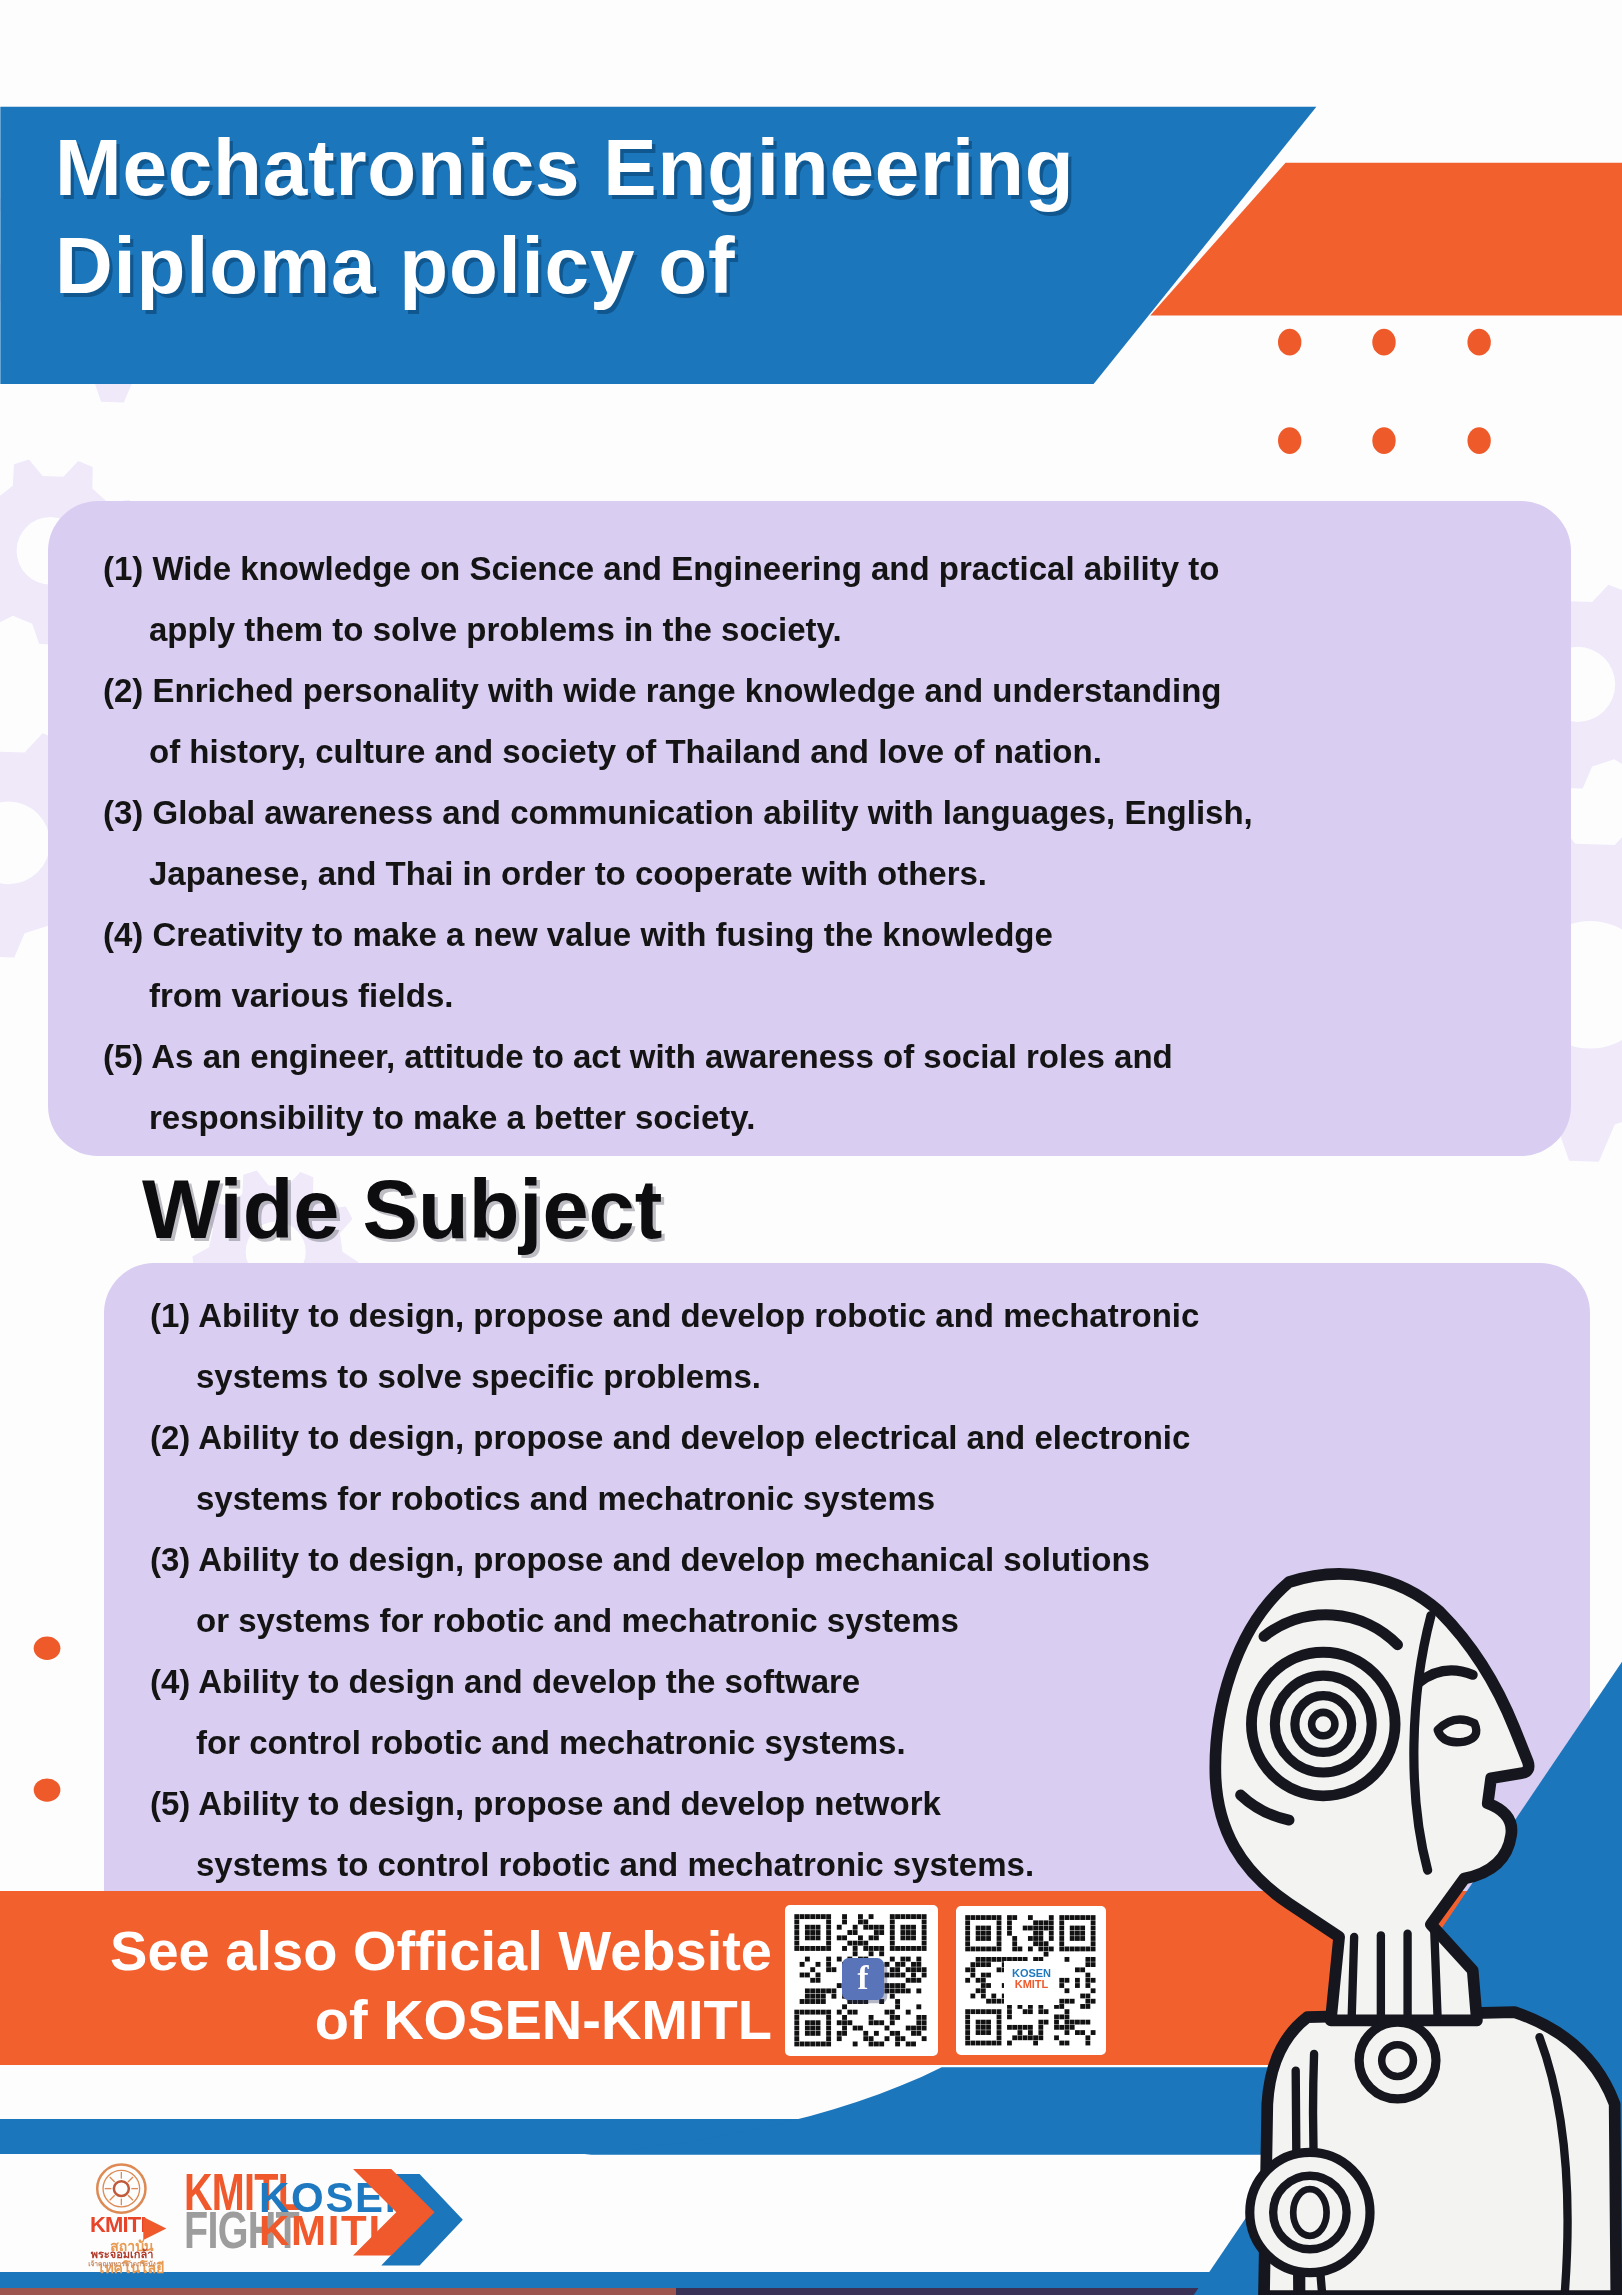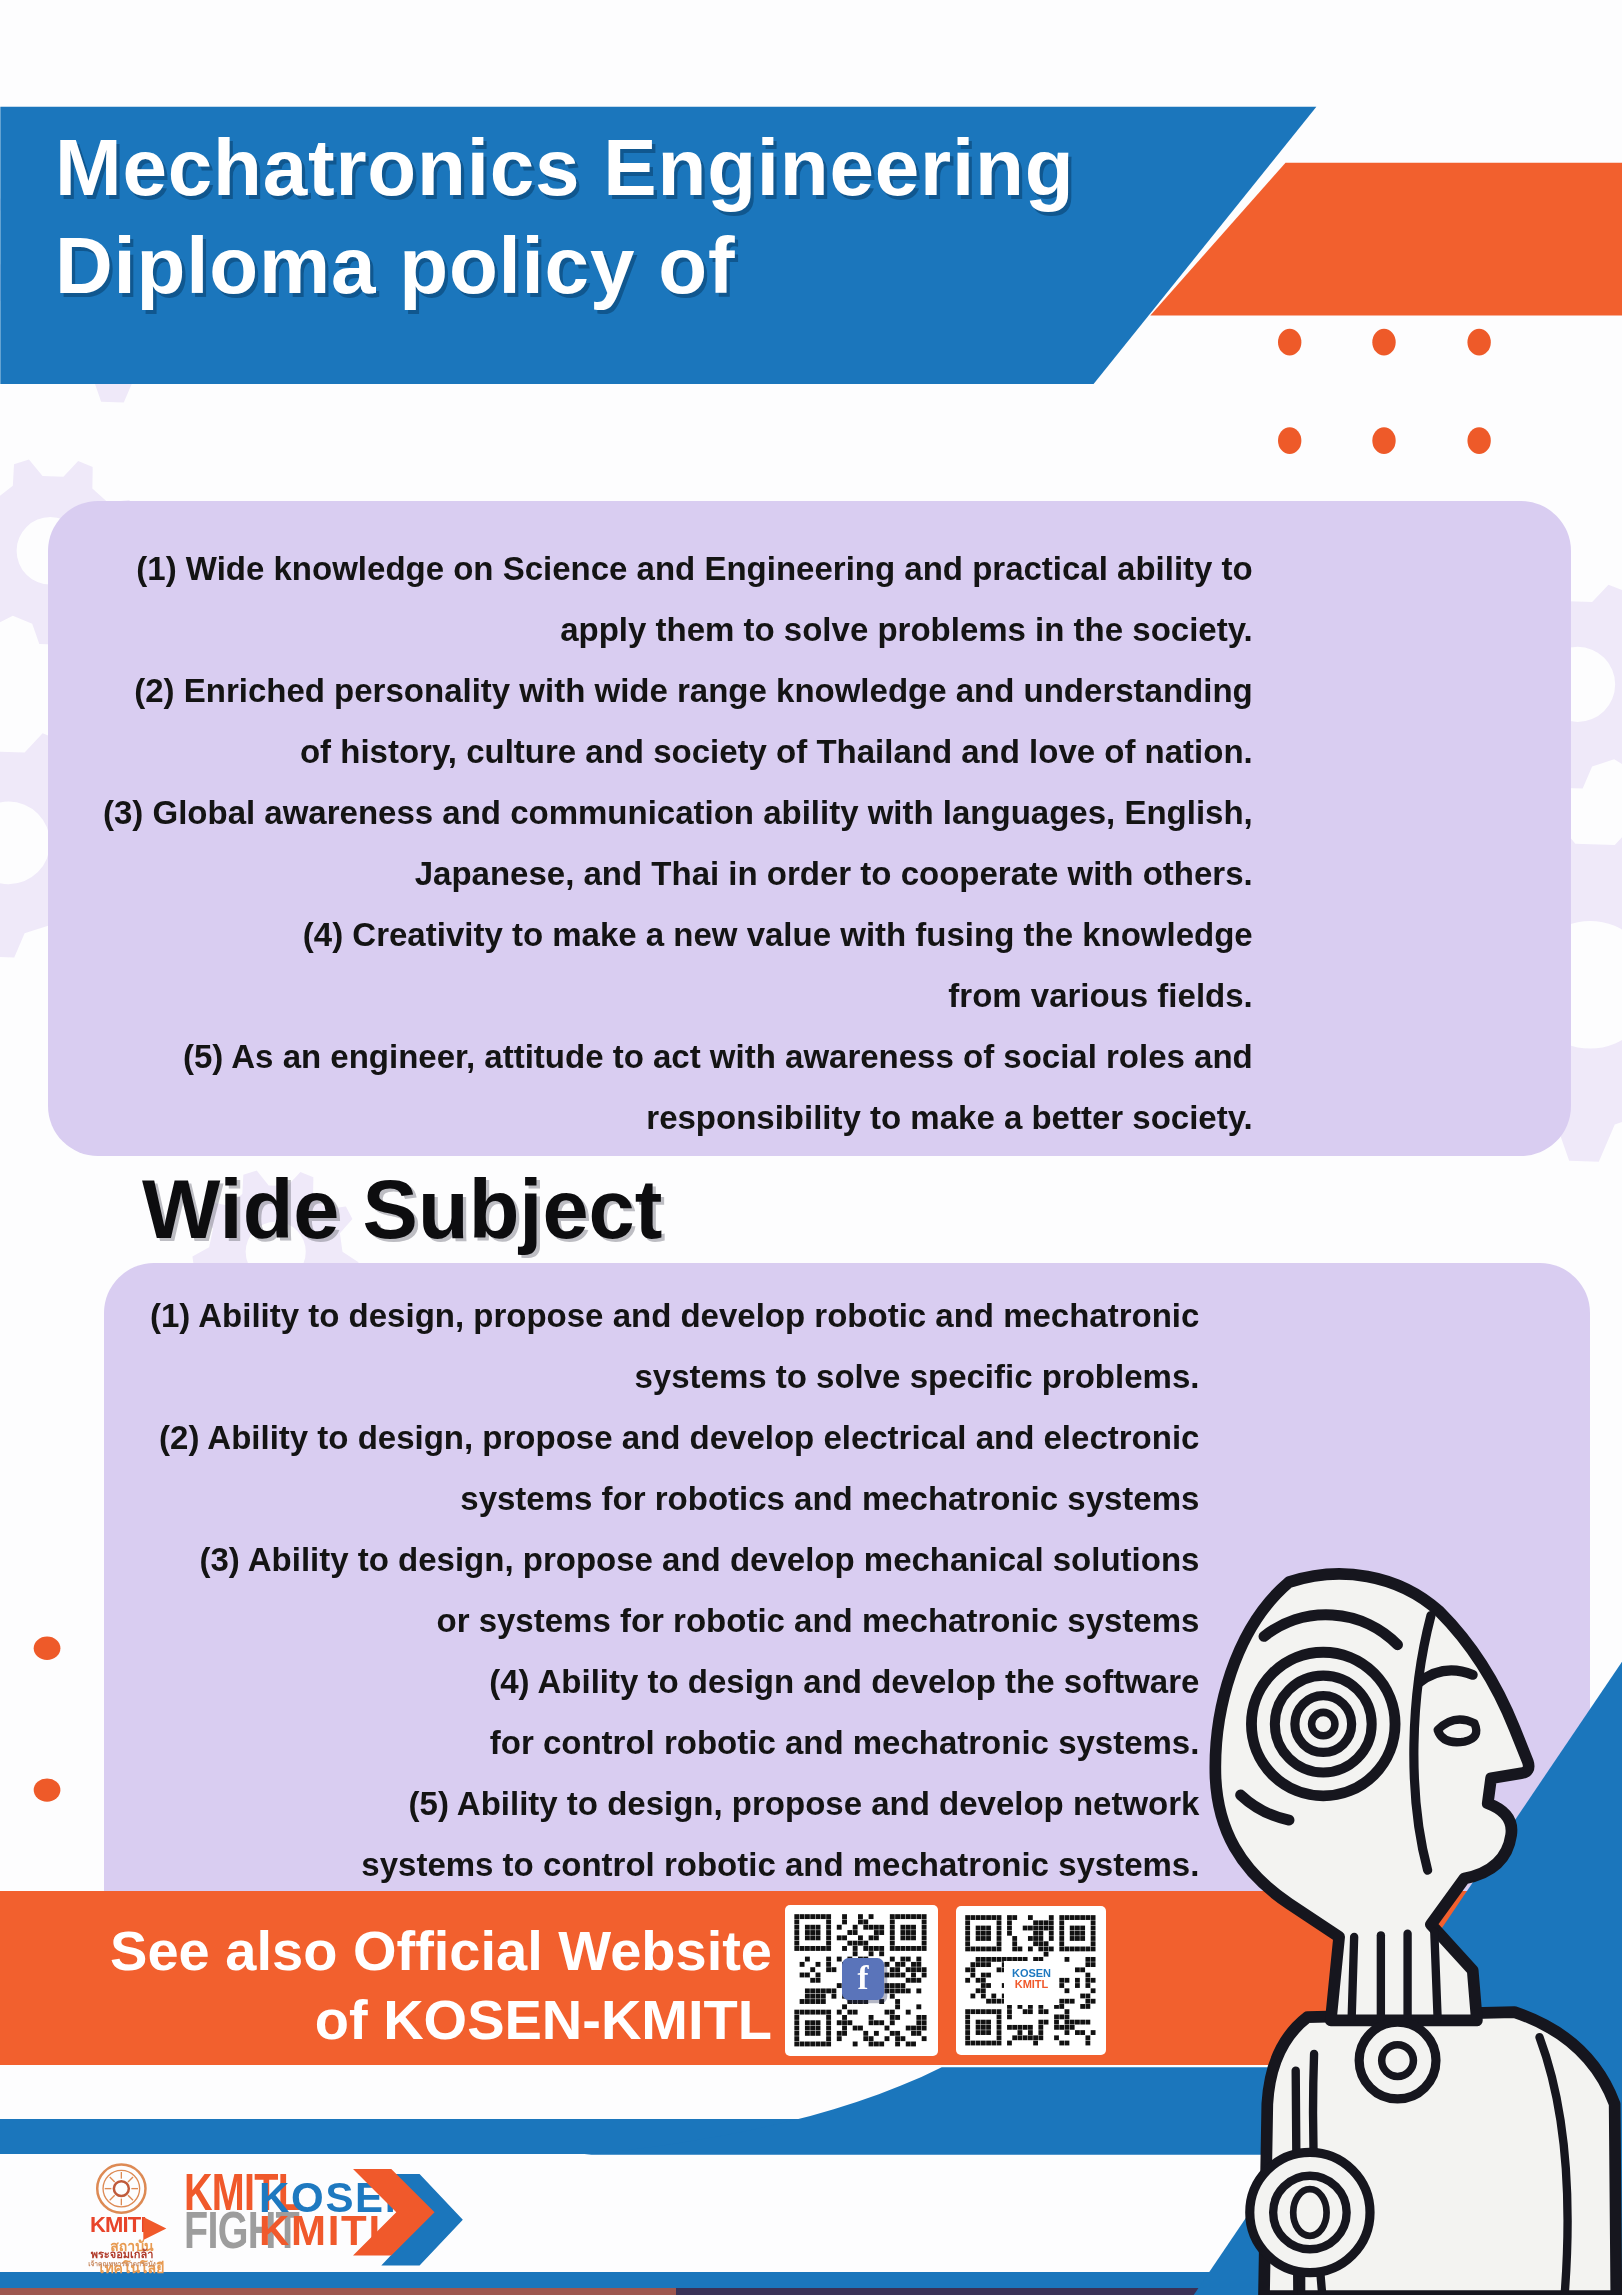--- a/index.html
+++ b/index.html
@@ -10,21 +10,21 @@
   
   .title{position:absolute;left:55px;top:119px;z-index:3;color:#ffffff;
          font-size:80px;font-weight:bold;line-height:98px;letter-spacing:0.8px;
          text-shadow:3.3px 4.2px 0 rgba(8,62,105,.55);}
   
   .h1{position:absolute;z-index:3;color:#0d0d0f;font-size:83px;font-weight:bold;
       letter-spacing:0px;text-shadow:3.3px 3.3px 0 rgba(125,125,135,.5);}
   
   .pbox{position:absolute;z-index:2;background:#d9cdf1;border-radius:50px;}
   .plist{position:absolute;z-index:3;color:#141414;font-size:33px;font-weight:bold;
-         line-height:61px;white-space:pre;text-align:right;}
+         line-height:61px;white-space:pre;}
   .plist .l2{padding-left:46px;}
   
   .banner{position:absolute;left:0;top:1891px;width:1623px;height:174px;background:#f2602e;z-index:2;}
   .banner-text{position:absolute;right:851px;top:1916px;width:751px;z-index:3;text-align:right;
                color:#ffffff;font-size:56px;font-weight:bold;line-height:69px;}
   .qrcard{position:absolute;z-index:3;background:#ffffff;border-radius:5px;}
   .fb-badge{position:absolute;left:57px;top:53px;width:42px;height:42px;background:#5a74ba;
             border-radius:6.7px;z-index:5;color:#fff;font-weight:bold;font-size:33px;
             font-family:"Liberation Serif", serif;text-align:center;line-height:40px;
             box-shadow:3.3px 3.3px 0 rgba(40,50,90,.35);}

